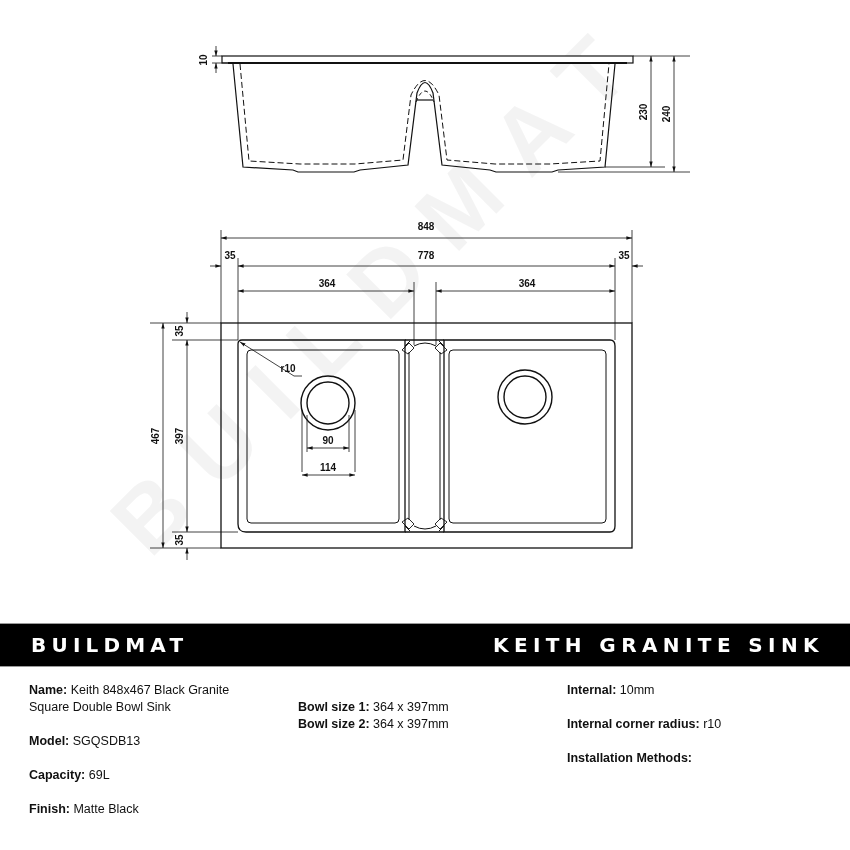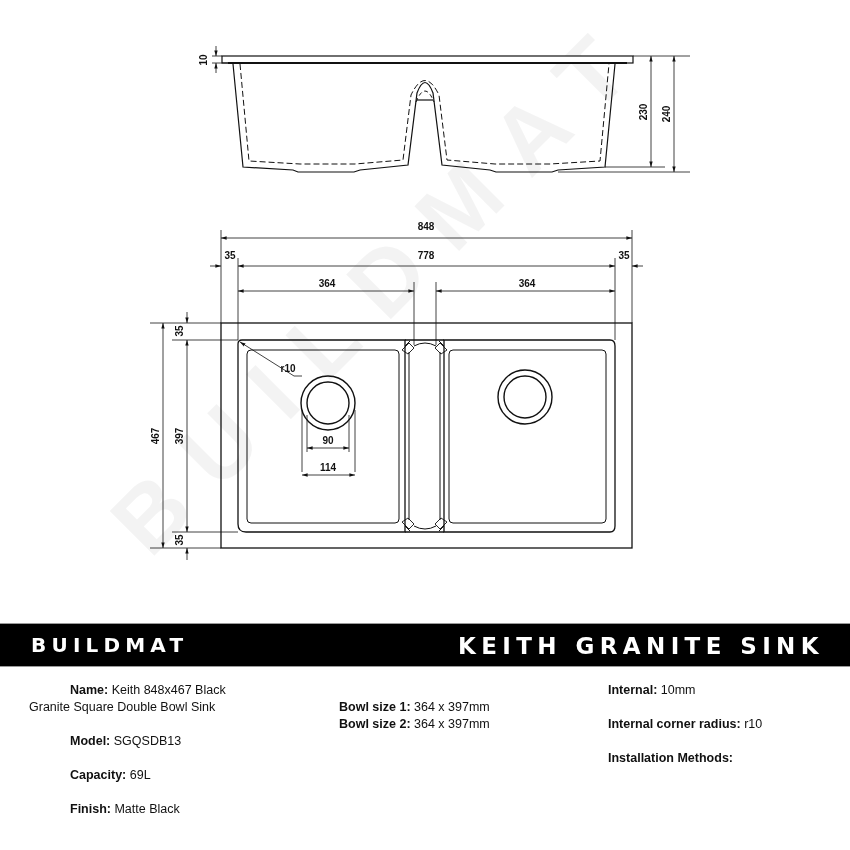--- a/index.html
+++ b/index.html
@@ -3,28 +3,28 @@
 <meta charset="utf-8">
 <style>
   html, body { margin: 0; padding: 0; background: #ffffff; }
   body { width: 850px; height: 850px; position: relative; overflow: hidden; font-family: "Liberation Sans", sans-serif; color: #111; }
   .drawing { position: absolute; left: 0; top: 0; width: 850px; height: 600px; }
   .drawing svg { display: block; }
   .dim-text { font-family: "Liberation Sans", sans-serif; font-weight: bold; font-size: 10px; fill: #111; }
   .watermark { font-family: "Liberation Sans", sans-serif; font-weight: bold; font-size: 92px; fill: #000; opacity: 0.045; letter-spacing: 30px; }
   .banner { position: absolute; left: 0; top: 623px; width: 850px; height: 44px; background: #000; border-top: 1px solid #9a9a9a; border-bottom: 1px solid #9a9a9a; box-sizing: border-box; }
   .banner .brand { position: absolute; left: 31px; top: 9px; color: #fff; font-family: "DejaVu Sans", sans-serif; font-weight: bold; font-size: 20px; letter-spacing: 5.2px; }
-  .banner .product { position: absolute; right: 26px; top: 9px; color: #fff; font-family: "DejaVu Sans", sans-serif; font-weight: bold; font-size: 23px; letter-spacing: 5.4px; }
+  .banner .product { position: absolute; right: 26px; top: 9px; color: #fff; font-family: "DejaVu Sans", sans-serif; font-weight: bold; font-size: 20px; letter-spacing: 5.4px; }
   .specs { position: absolute; top: 682px; left: 0; width: 850px; font-size: 12.5px; line-height: 17px; }
   .col { position: absolute; top: 0; }
   .col1 { left: 29px; width: 240px; }
   .col2 { left: 298px; width: 250px; }
   .col3 { left: 567px; width: 280px; }
   .spec { display: block; }
-  .spec .k { font-weight: bold; margin-left: 41px; }
+  .spec .k { font-weight: bold; }
   .gap { height: 17px; }
 </style>
 </head>
 <body>
 
 <div class="drawing">
 <svg width="850" height="600" viewBox="0 0 850 600" xmlns="http://www.w3.org/2000/svg">
   <defs>
     <marker id="arr" viewBox="0 0 10 10" refX="10" refY="5" markerWidth="7" markerHeight="7" orient="auto-start-reverse">
       <path d="M0,2 L10,5 L0,8 z" fill="#111"></path>

